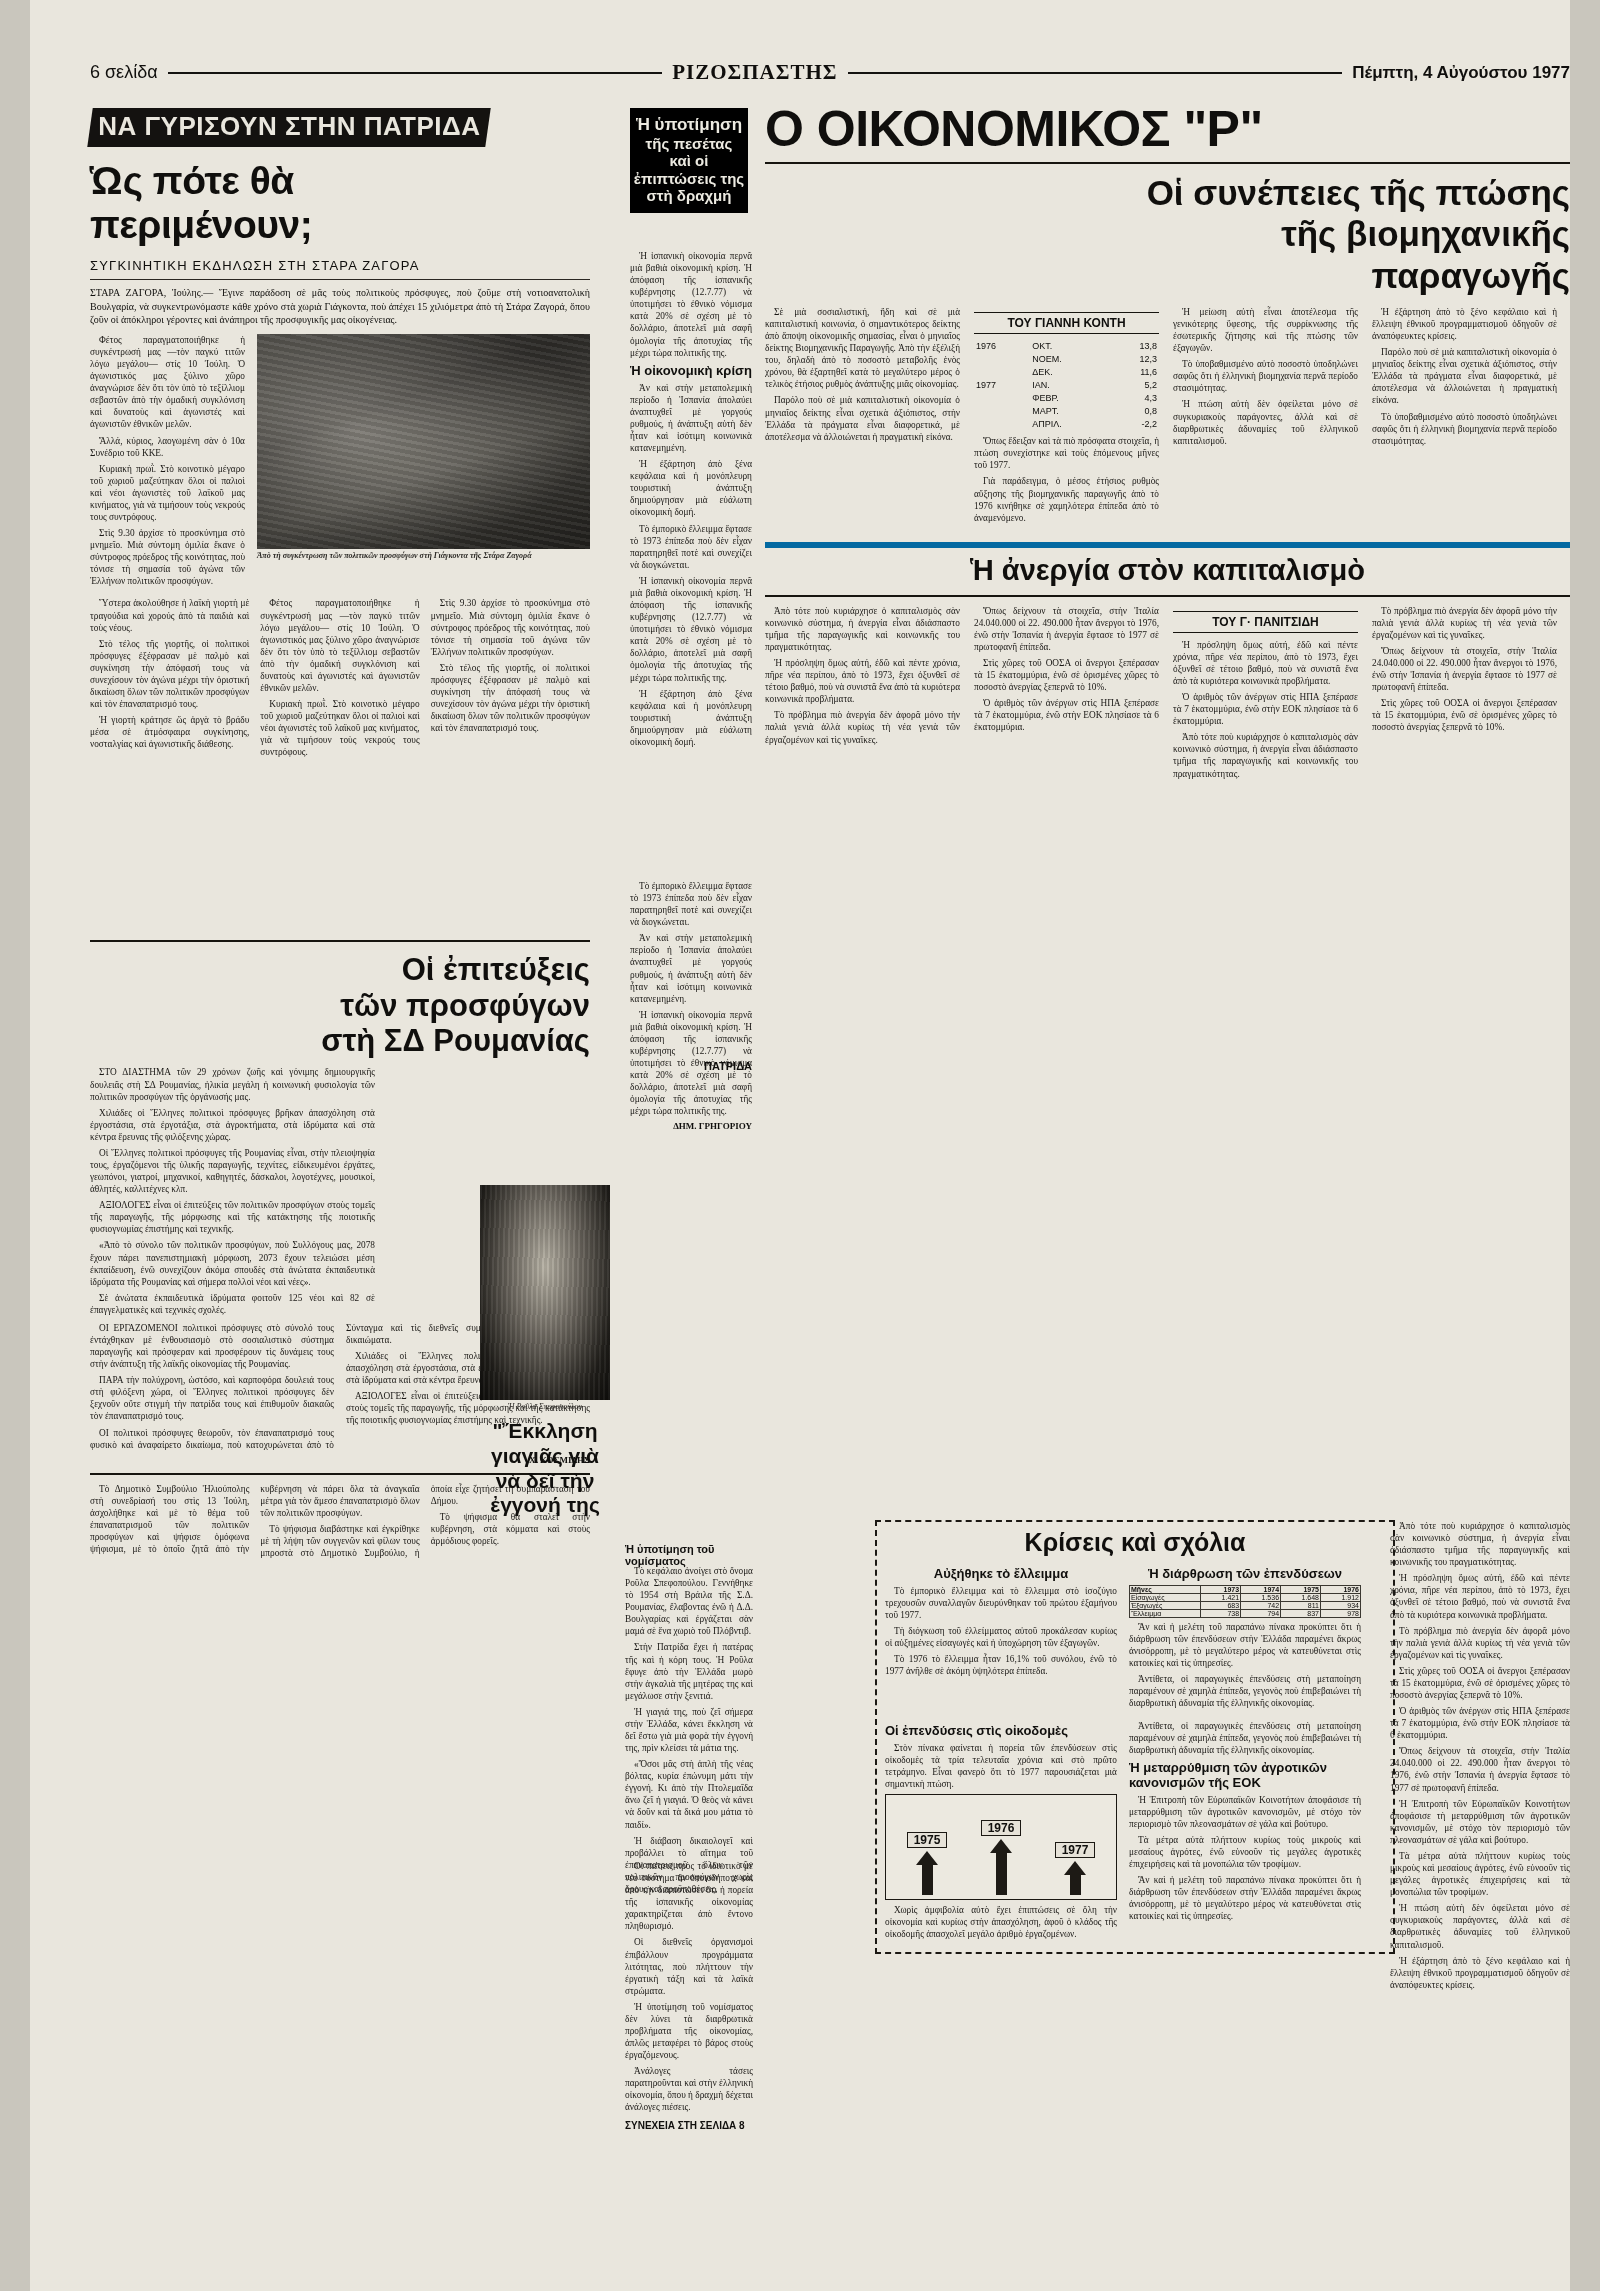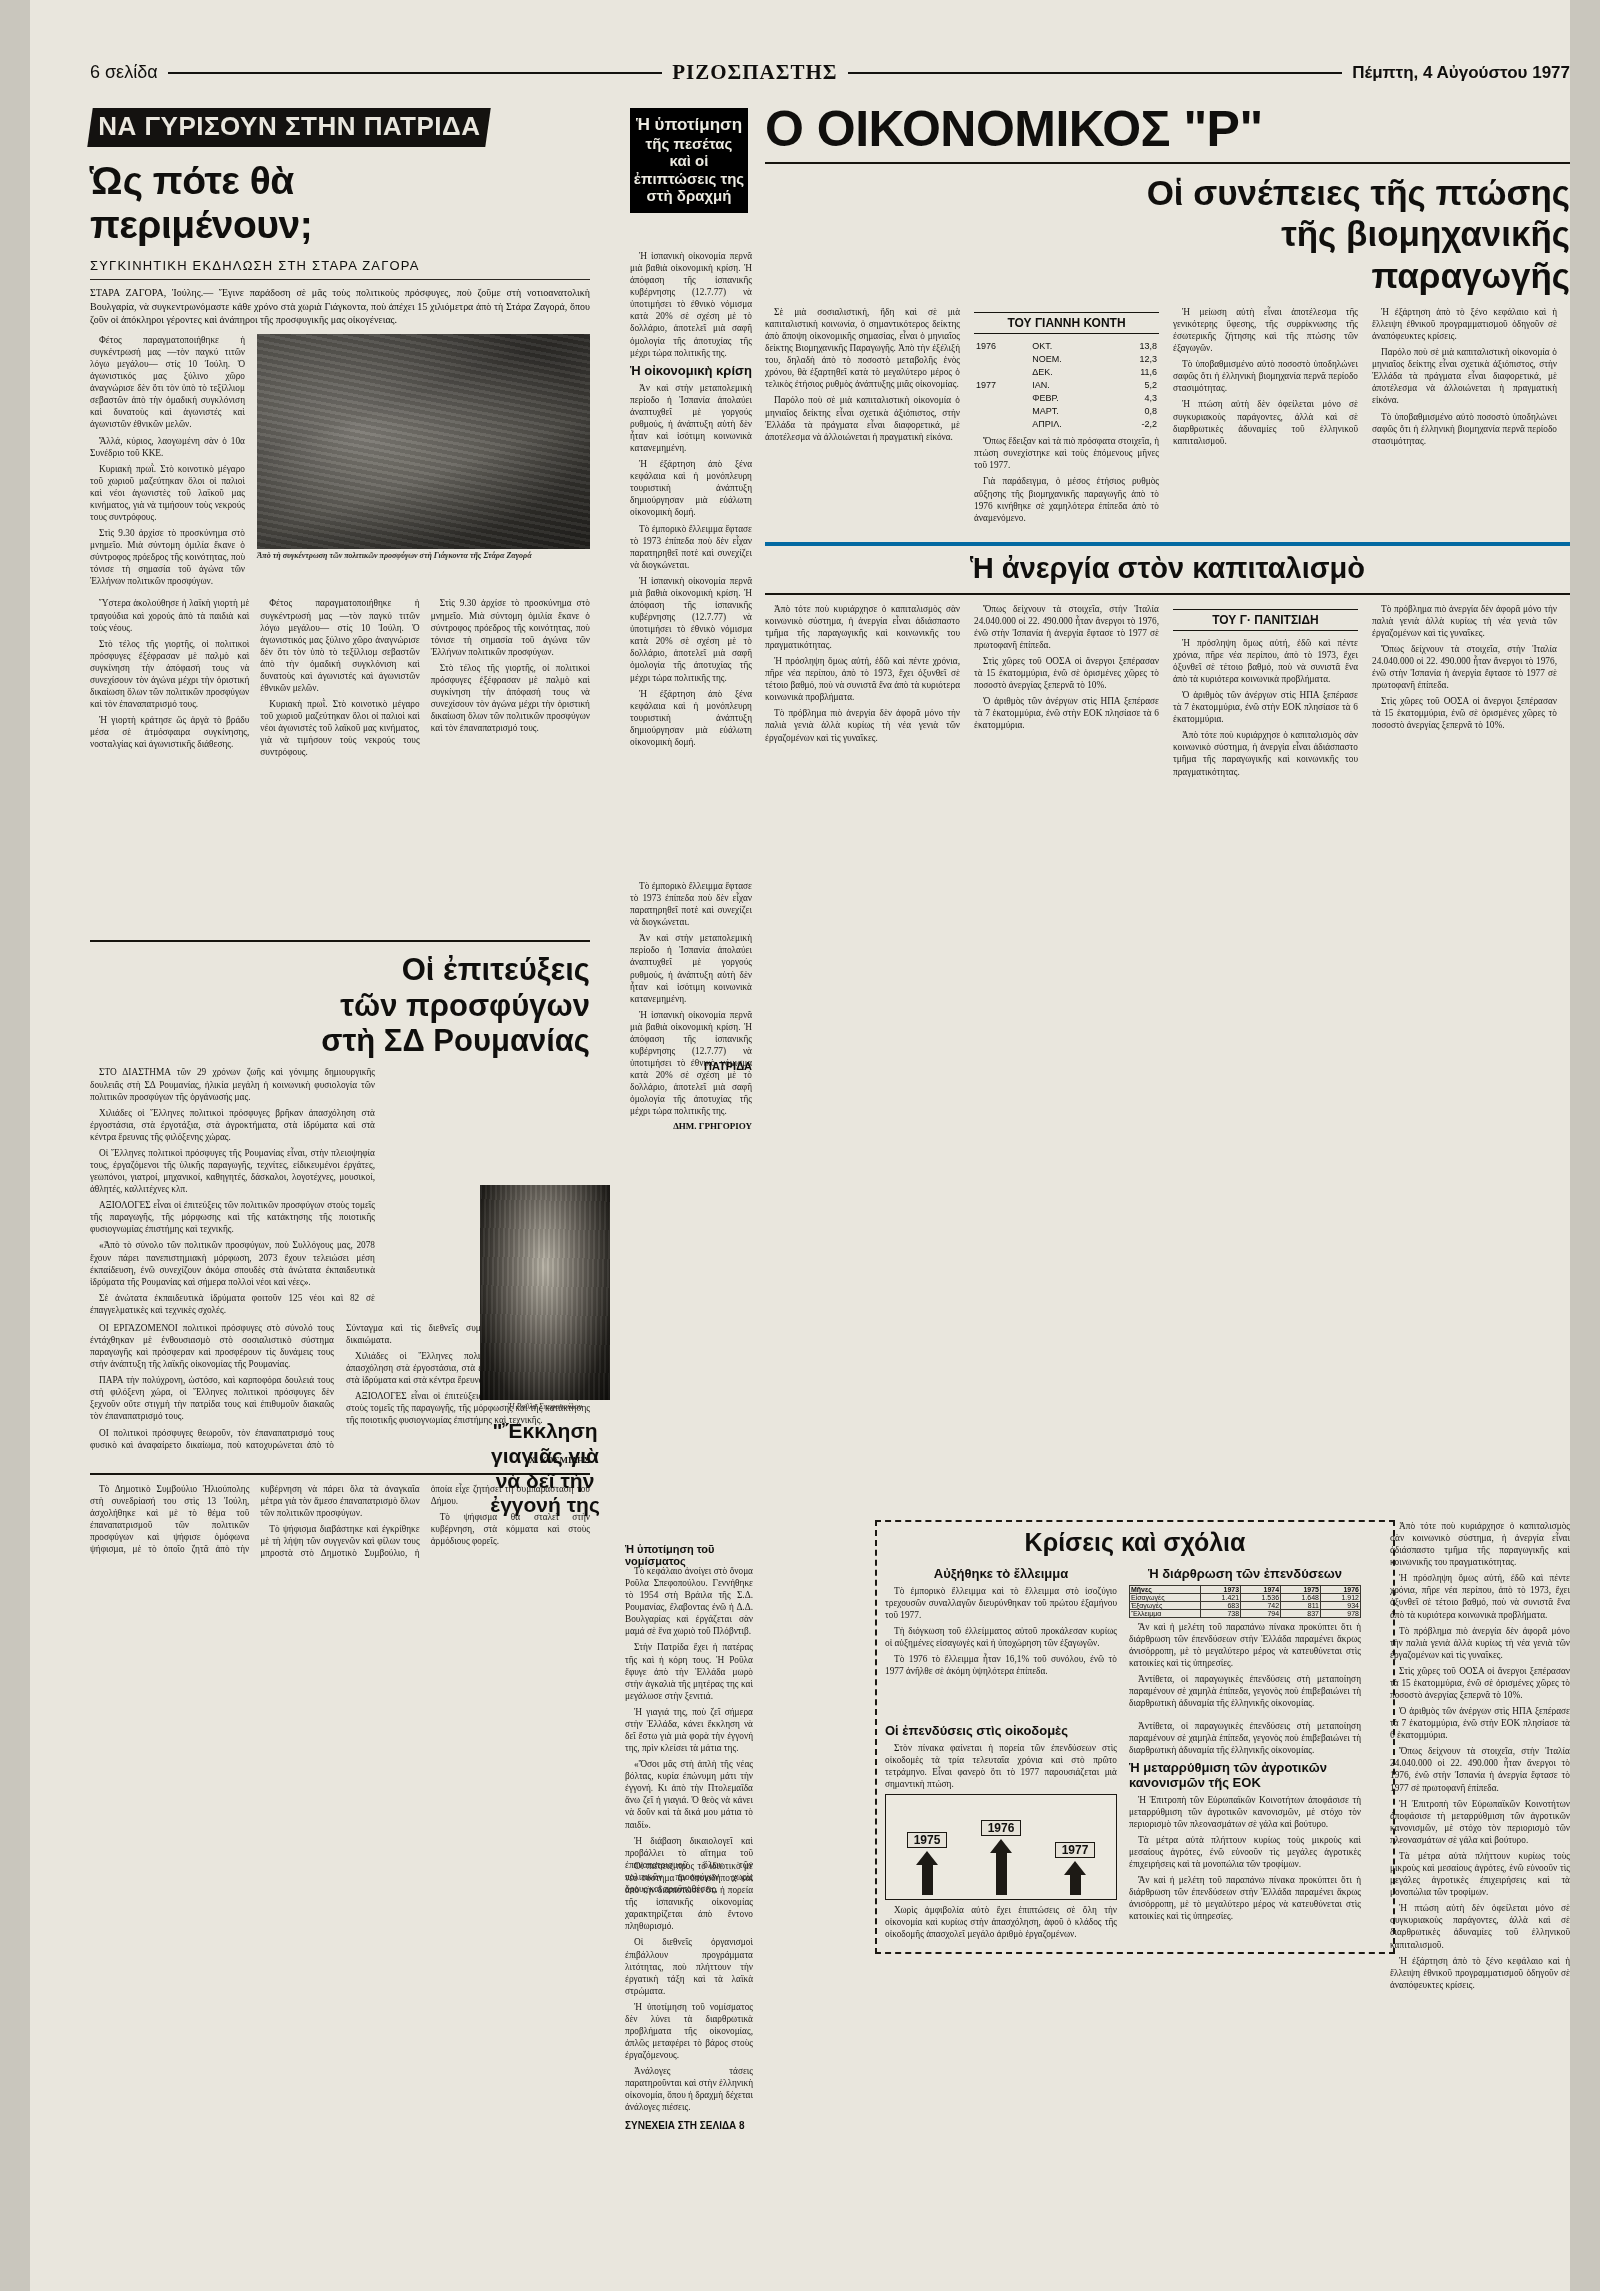--- a/index.html
+++ b/index.html
@@ -144,21 +144,21 @@
   }
   .byline {
     font-family: "Liberation Sans", sans-serif;
     font-size: 12px; font-weight: bold; text-align: center;
     border-top: 1.5px solid #17150f; border-bottom: 1.5px solid #17150f;
     padding: 3px 0; margin: 6px 0 6px 0;
   }
   .banner-head {
     font-family: "Liberation Sans", sans-serif;
     font-weight: bold; font-size: 29px; text-align: center;
-    border-top: 4px solid #0369a1; border-bottom: 2px solid #17150f;
+    border-top: 6px solid #0369a1; border-bottom: 2px solid #17150f;
     padding: 6px 0 8px 0;
   }
   .mini-table {
     font-family: "Liberation Sans", sans-serif;
     font-size: 9px; line-height: 1.45; width: 100%;
     border-collapse: collapse;
     margin: 3px 0 4px 0;
   }
   .mini-table td { padding: 0 2px; }
   .mini-table td.num { text-align: right; }

